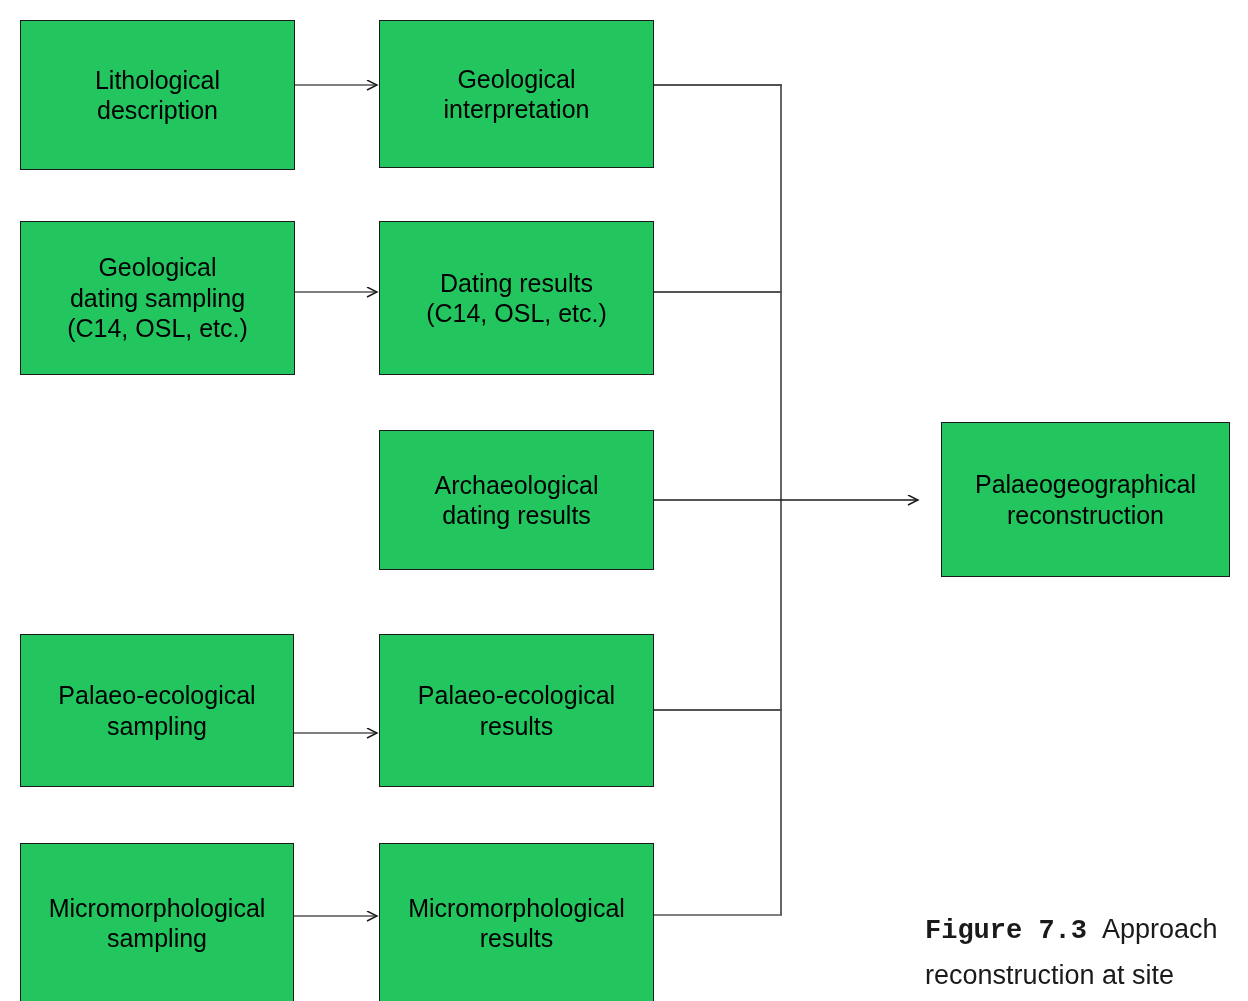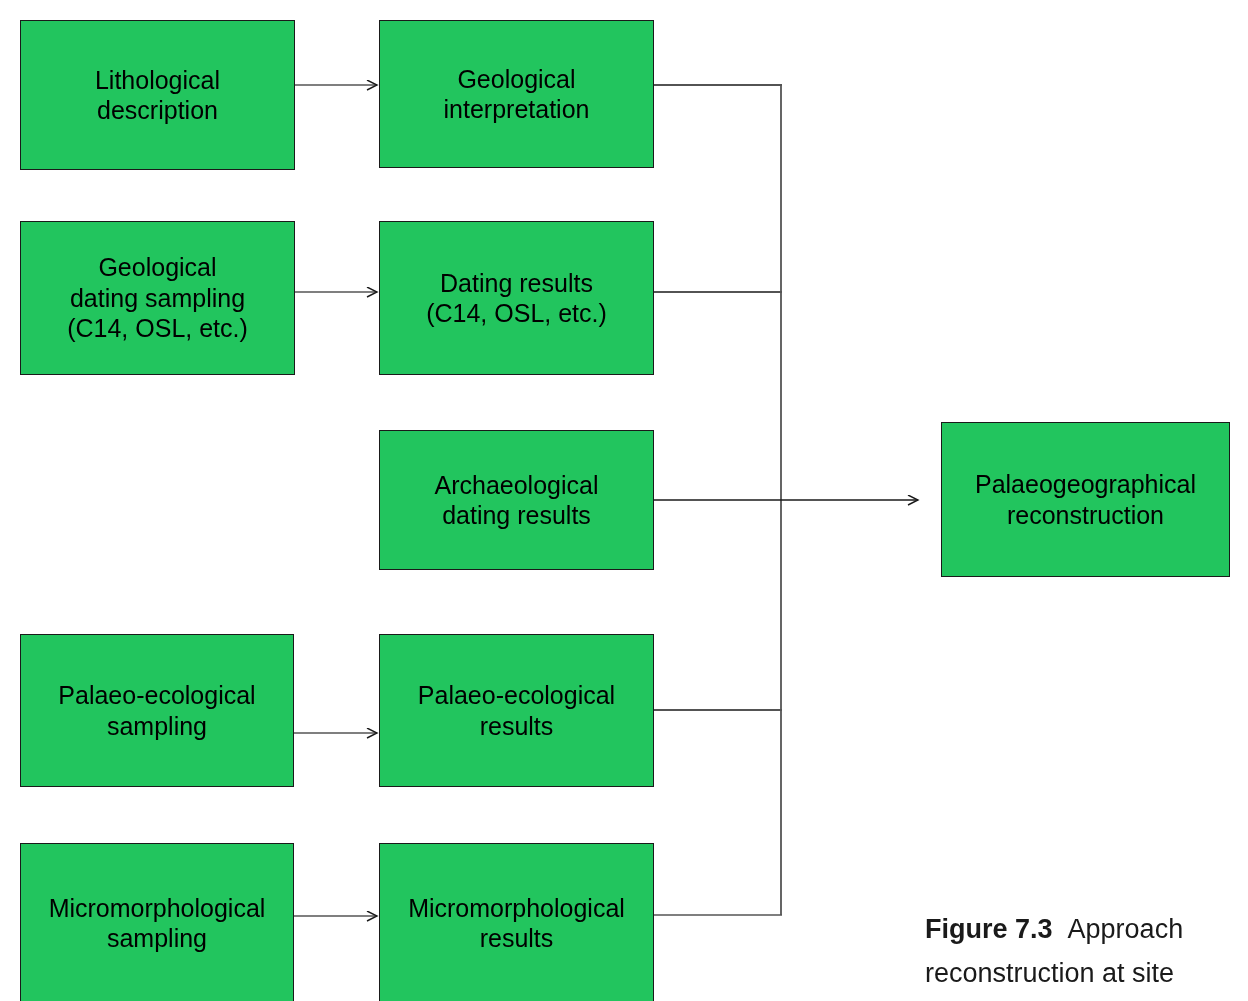--- a/index.html
+++ b/index.html
@@ -47,21 +47,21 @@
     left: 925px;
     top: 908px;
     width: 330px;
     font-size: 27px;
     line-height: 1.62;
     color: #1a1a1a;
     white-space: nowrap;
     overflow: hidden;
   }
   .caption .cap-label {
-    font-family: Liberation Sans, sans-serif;
+    font-family: Liberation Mono, monospace;
     font-weight: bold;
   }
   .caption .cap-text {
     font-family: Liberation Sans, sans-serif;
     font-weight: normal;
   }
   .caption-line {
     display: block;
   }
 </style>

